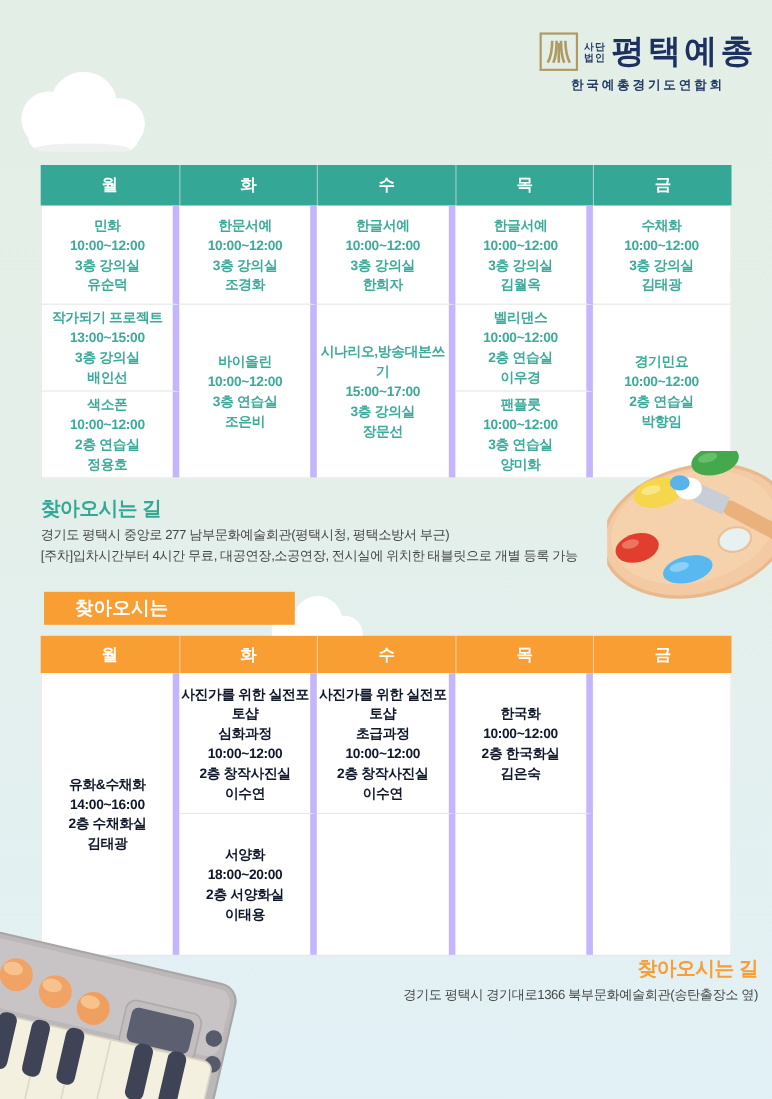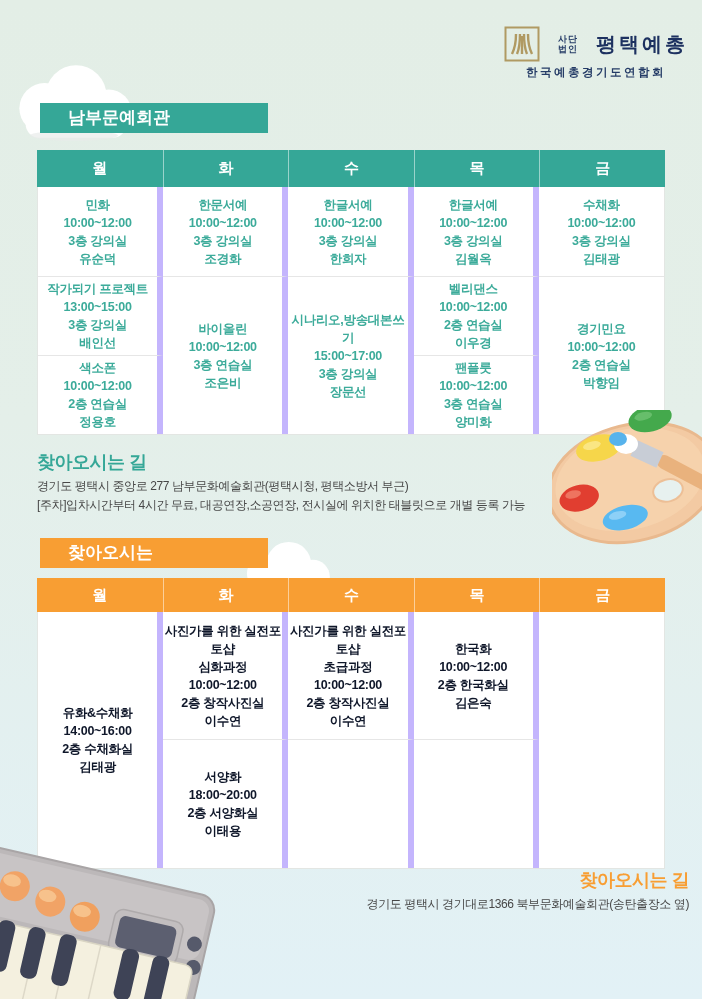--- a/index.html
+++ b/index.html
@@ -2,24 +2,24 @@
 <html><head>
 <meta charset="utf-8">
 <style>
   html,body{margin:0;padding:0}
   .page{position:relative;width:702px;height:999px;overflow:hidden;
     background:linear-gradient(180deg,#e3eee6 0%,#e4efe9 42%,#e2f1f6 100%);
     font-family:"Liberation Sans",sans-serif;}
 
   
   .logo{position:absolute;top:26px;right:14px;z-index:2;display:flex;flex-direction:column;align-items:center}
-  .logo-row{display:flex;align-items:center;gap:18px}
+  .logo-row{display:flex;align-items:center;gap:5px}
   .logo-icon{width:36px;height:36px;flex:0 0 auto}
   .logo-type{font-size:9px;line-height:10px;font-weight:bold;color:#243b66;letter-spacing:1px}
-  .logo-name{font-size:20px;font-weight:bold;color:#1d3160;letter-spacing:3px;white-space:nowrap}
+  .logo-name{font-size:30px;font-weight:bold;color:#1d3160;letter-spacing:3px;white-space:nowrap}
   .logo-sub{font-size:11.5px;font-weight:bold;color:#243b66;letter-spacing:2.5px;margin-top:3px;white-space:nowrap}
 
   
   .cloud{position:absolute;z-index:1}
   .cloud1{left:6px;top:60px;width:138px;height:84px}
   .cloud2{left:230px;top:538px;width:116px;height:62px}
 
   
   .banner{position:absolute;left:40px;width:228px;height:30px;z-index:3;
     color:#fff;font-size:17px;font-weight:bold;line-height:30px;
@@ -93,21 +93,20 @@
     <ellipse cx="64" cy="72" rx="42" ry="5" fill="#e8ebe9" opacity="0.7"></ellipse>
   </svg>
   <svg class="cloud cloud2" viewBox="0 0 130 80">
     <circle cx="36" cy="46" r="24" fill="#ffffff"></circle>
     <circle cx="66" cy="34" r="29" fill="#ffffff"></circle>
     <circle cx="97" cy="50" r="22" fill="#ffffff"></circle>
     <rect x="18" y="48" width="96" height="26" rx="13" fill="#ffffff"></rect>
     <ellipse cx="64" cy="72" rx="42" ry="5" fill="#e8ebe9" opacity="0.7"></ellipse>
   </svg>
 
-  <div class="banner teal">남부문예회관</div>
 
   <div class="sched sched-south">
     <div class="thead">
       <div class="th">월</div>
       <div class="th">화</div>
       <div class="th">수</div>
       <div class="th">목</div>
       <div class="th">금</div>
     </div>
     <div class="tbody">

